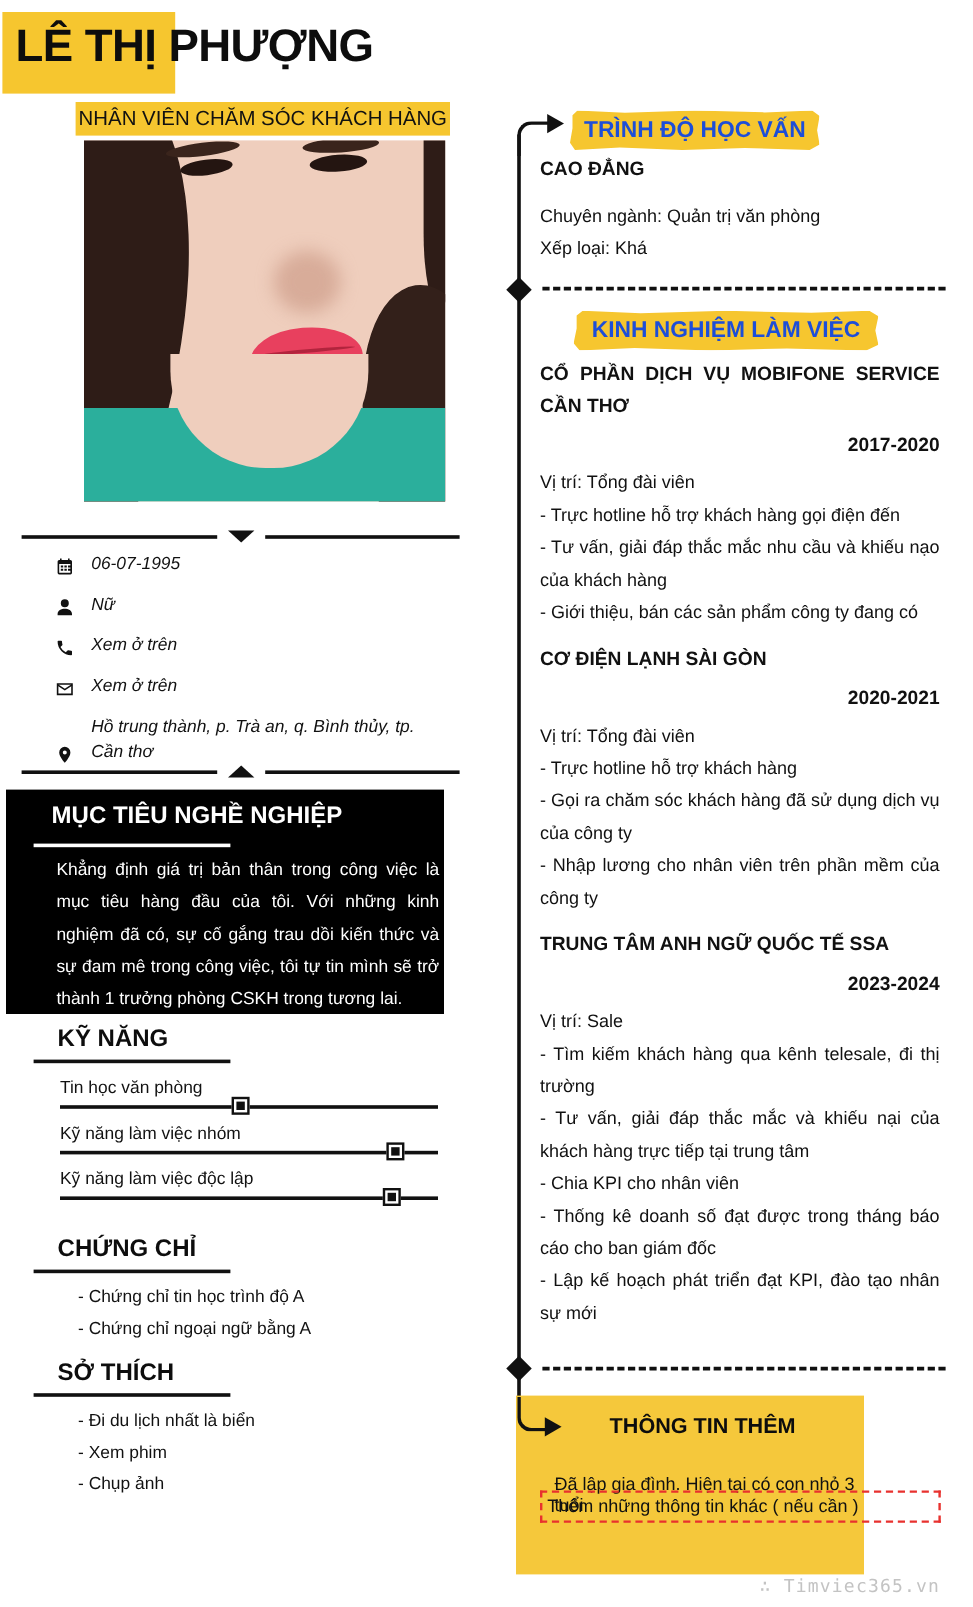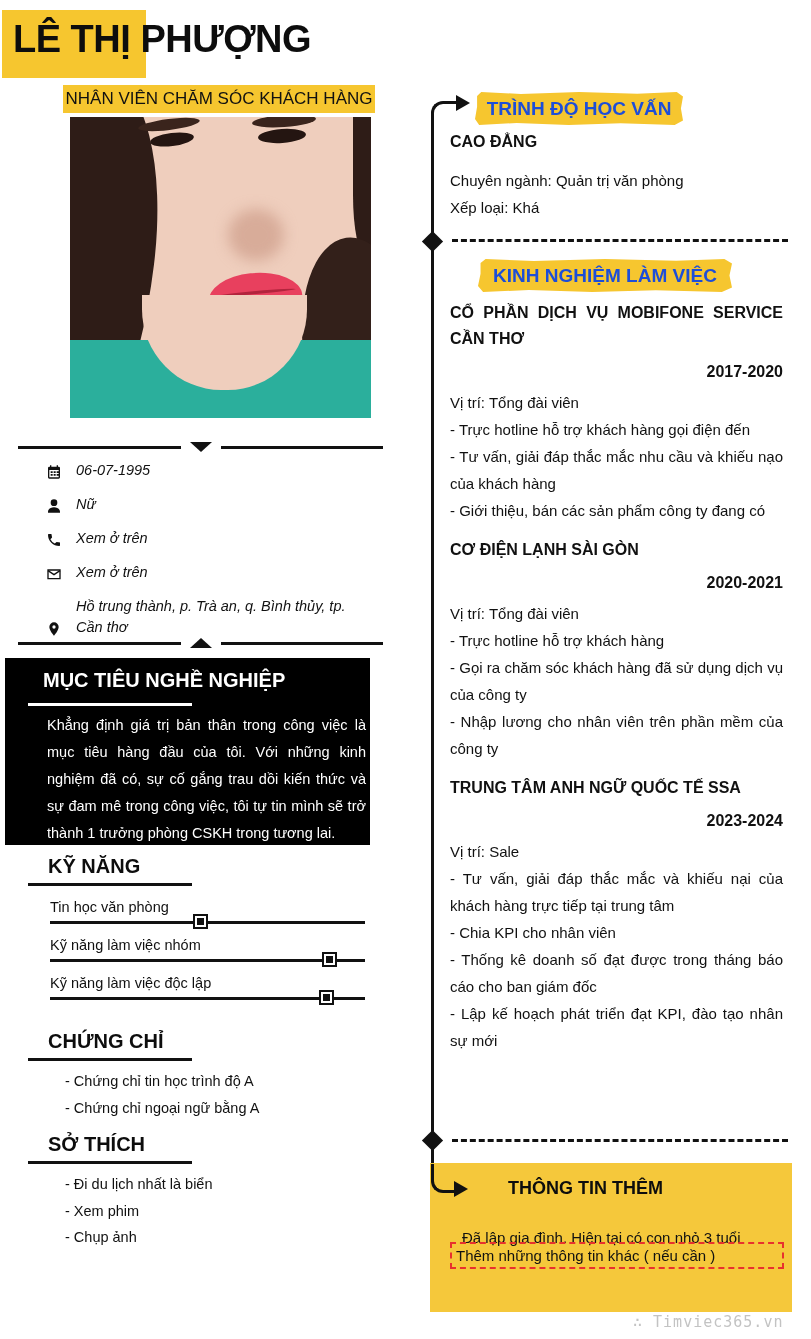--- a/index.html
+++ b/index.html
@@ -81,21 +81,21 @@
   .edu .degree{line-height:22px;}
 
   .exp{position:absolute;left:450px;top:300px;width:333px;}
   .job{margin-bottom:13px;}
   .job .company{font-size:16px;font-weight:700;line-height:26px;text-align:justify;}
   .job .period{font-size:16px;font-weight:700;text-align:right;margin:6px 0 4px 0;line-height:27px;}
   .job .position{font-size:15px;line-height:27px;}
   .job .duty{font-size:15px;line-height:27px;text-align:justify;}
 
   
-  .info-box{position:absolute;left:430px;top:1163px;width:362px;height:149px;background:#F5C83B;}
+  .info-box{position:absolute;left:430px;top:1163px;width:290px;height:149px;background:#F5C83B;}
   .info-title{position:absolute;left:78px;top:15px;font-size:18px;font-weight:700;color:#0d0d0d;}
   .info-line1{position:absolute;left:32px;top:54px;font-size:15px;color:#111;margin-top:12px;}
   .info-placeholder{position:absolute;left:20px;top:79px;width:326px;height:23px;border:2px dashed #E8312E;
                     font-size:15px;line-height:23px;padding-left:4px;color:#111;}
 
   .watermark{position:absolute;left:633px;top:1313px;font-family:"DejaVu Sans Mono","Liberation Mono",monospace;
              font-size:15px;color:#c3c3c3;letter-spacing:1px;}
 </style>
 </head>
 <body>
@@ -256,20 +256,21 @@
       <div class="position">Vị trí: Tổng đài viên</div>
       <div class="duty">- Trực hotline hỗ trợ khách hàng</div>
       <div class="duty">- Gọi ra chăm sóc khách hàng đã sử dụng dịch vụ của công ty</div>
       <div class="duty">- Nhập lương cho nhân viên trên phần mềm của công ty</div>
     </div>
 
     <div class="job">
       <div class="company">TRUNG TÂM ANH NGỮ QUỐC TẾ SSA</div>
       <div class="period">2023-2024</div>
       <div class="position">Vị trí: Sale</div>
+      <div class="duty">- Tìm kiếm khách hàng qua kênh telesale, đi thị trường</div>
       <div class="duty">- Tư vấn, giải đáp thắc mắc và khiếu nại của khách hàng trực tiếp tại trung tâm</div>
       <div class="duty">- Chia KPI cho nhân viên</div>
       <div class="duty">- Thống kê doanh số đạt được trong tháng báo cáo cho ban giám đốc</div>
       <div class="duty">- Lập kế hoạch phát triển đạt KPI, đào tạo nhân sự mới</div>
     </div>
   </div>
 
   <div class="info-box">
     <div class="info-title">THÔNG TIN THÊM</div>
     <div class="info-line1">Đã lập gia đình. Hiện tại có con nhỏ 3 tuổi</div>

